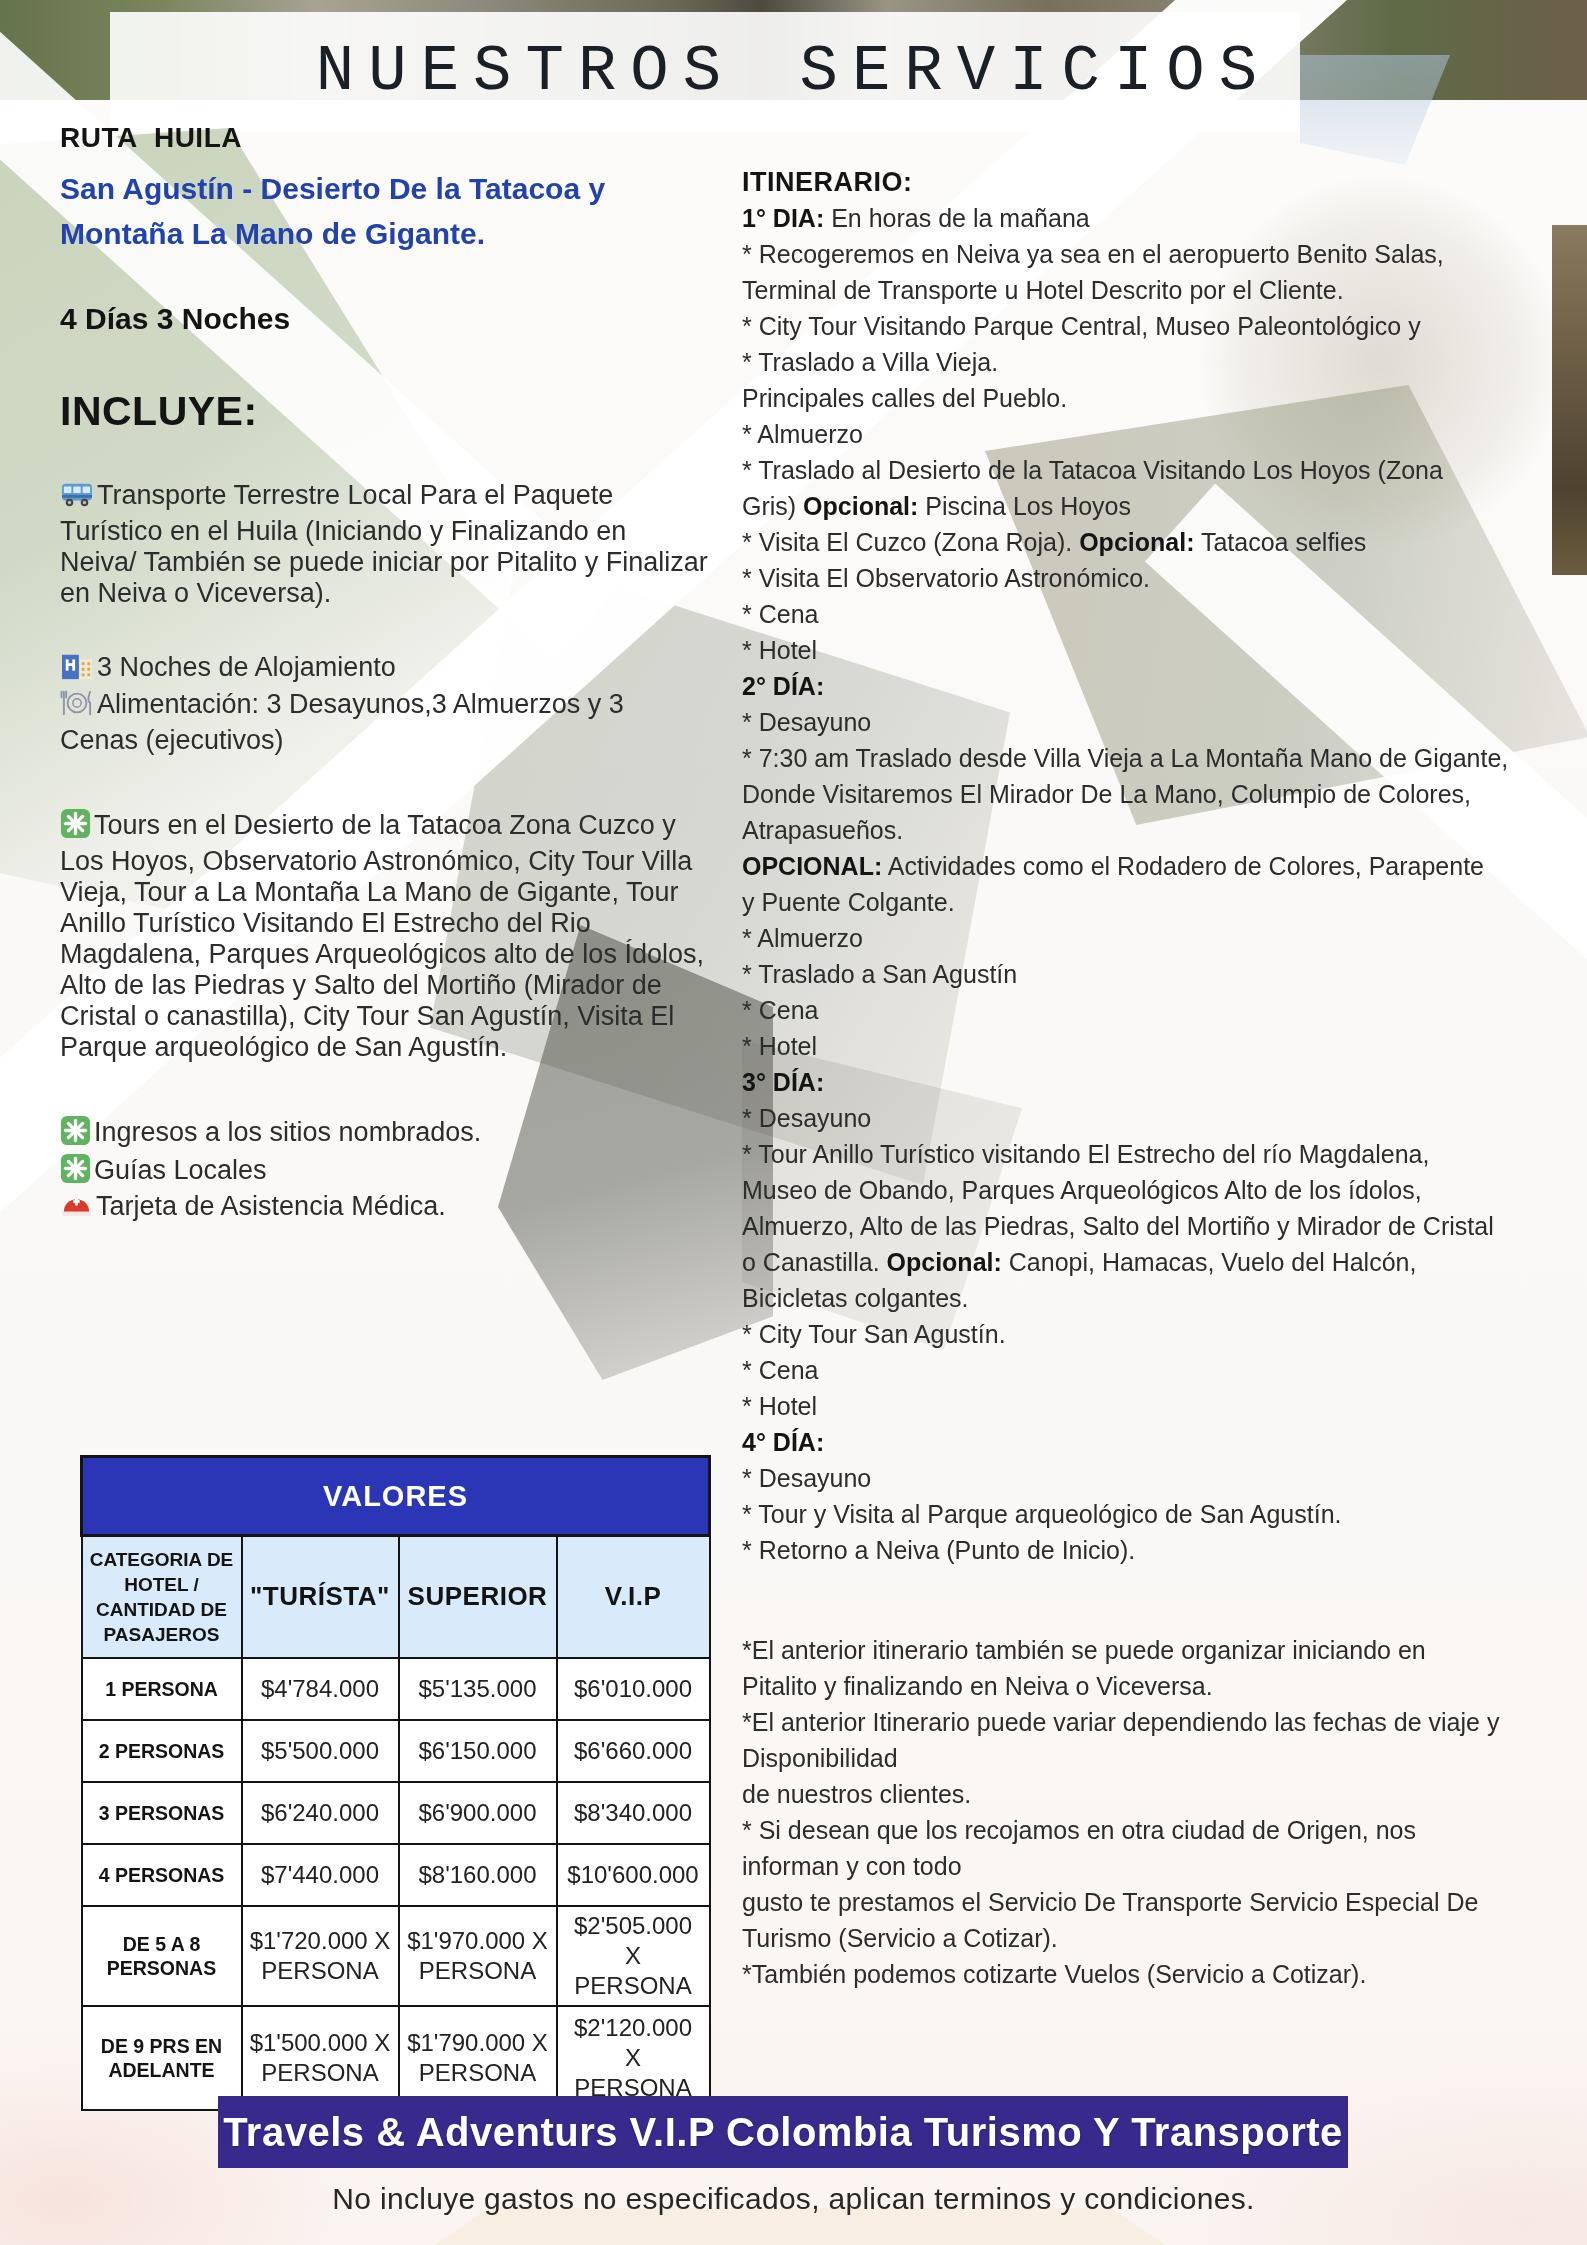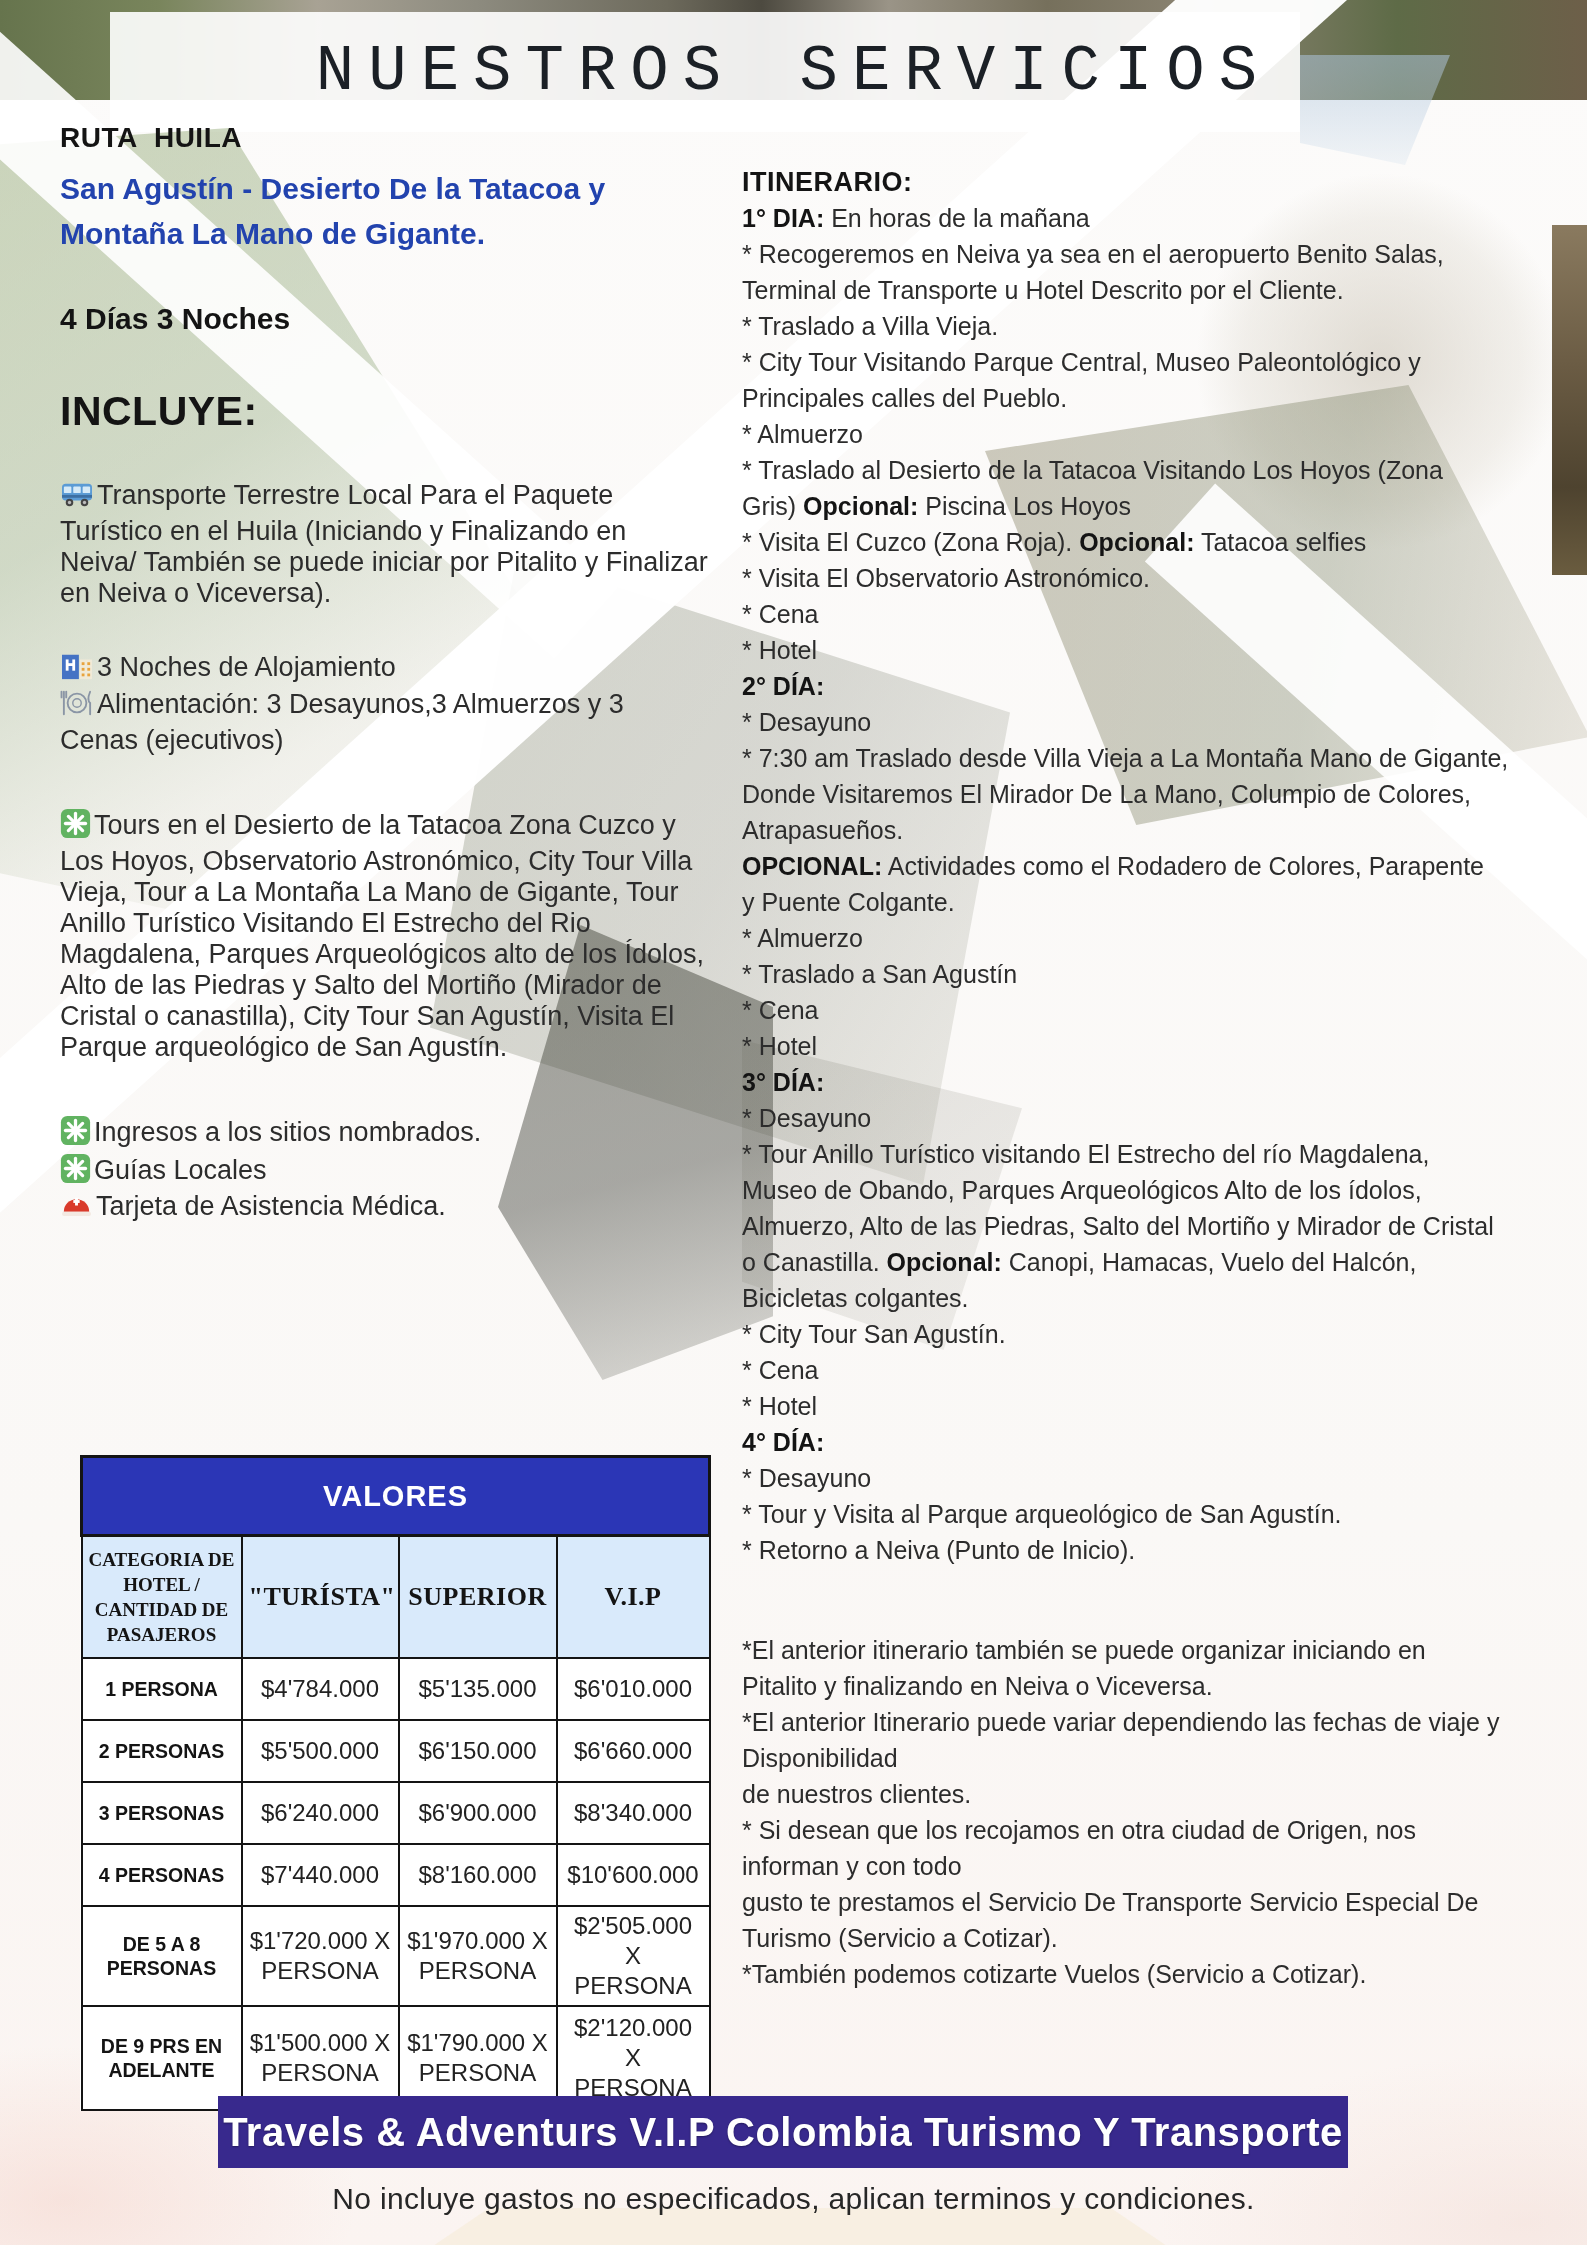--- a/index.html
+++ b/index.html
@@ -83,21 +83,21 @@
     border-collapse:collapse;table-layout:fixed;background:#ffffff;
   }
   .pricing-table col.c1{width:160px;}
   .pricing-table col.c2{width:157px;}
   .pricing-table col.c3{width:158px;}
   .pricing-table col.c4{width:153px;}
   .pricing-table th,.pricing-table td{border:2.5px solid #141414;text-align:center;vertical-align:middle;padding:4px 6px;}
   .pricing-table .tbl-title{
     background:var(--table-header-bg);color:#ffffff;font-size:29px;font-weight:700;
     letter-spacing:1px;height:68px;border:3px solid #141414;}
-  .pricing-table .subhead{background:var(--table-subheader-bg);height:122px;font-family:Liberation Serif, serif;}
+  .pricing-table .subhead{background:var(--table-subheader-bg);height:122px;}
   .pricing-table .subhead th{font-size:19px;font-weight:700;line-height:25px;color:#141414;}
   .pricing-table .subhead th.colname{font-size:26px;letter-spacing:.5px;}
   .pricing-table td.rowlabel{font-size:19.5px;font-weight:700;line-height:24px;color:#141414;}
   .pricing-table td.price{font-size:24px;font-weight:400;line-height:30px;color:#222;}
   .pricing-table tr.r{height:62px;}
   .pricing-table tr.r5{height:84px;}
   .pricing-table tr.r6{height:104px;}
   
   .footer-banner{
     position:absolute;left:218px;top:2096px;width:1130px;height:72px;
@@ -207,22 +207,22 @@
             </svg></span><span>Tarjeta de Asistencia Médica.</span></div>
       </div>
   </div>
 
   <div class="right-col">
     <div class="itin-label">ITINERARIO:</div>
     <div id="itinerary-lines">
         <div class="itin-line"><span class="b">1° DIA:</span><span> En horas de la mañana</span></div>
         <div class="itin-line"><span>* Recogeremos en Neiva ya sea en el aeropuerto Benito Salas,</span></div>
         <div class="itin-line"><span>Terminal de Transporte u Hotel Descrito por el Cliente.</span></div>
+        <div class="itin-line"><span>* City Tour Visitando Parque Central, Museo Paleontológico y</span></div>
         <div class="itin-line"><span>* Traslado a Villa Vieja.</span></div>
-        <div class="itin-line"><span>* City Tour Visitando Parque Central, Museo Paleontológico y</span></div>
         <div class="itin-line"><span>Principales calles del Pueblo.</span></div>
         <div class="itin-line"><span>* Almuerzo</span></div>
         <div class="itin-line"><span>* Traslado al Desierto de la Tatacoa Visitando Los Hoyos (Zona</span></div>
         <div class="itin-line"><span>Gris) </span><span class="b">Opcional:</span><span> Piscina Los Hoyos</span></div>
         <div class="itin-line"><span>* Visita El Cuzco (Zona Roja). </span><span class="b">Opcional:</span><span> Tatacoa selfies</span></div>
         <div class="itin-line"><span>* Visita El Observatorio Astronómico.</span></div>
         <div class="itin-line"><span>* Cena</span></div>
         <div class="itin-line"><span>* Hotel</span></div>
         <div class="itin-line"><span class="b">2° DÍA:</span></div>
         <div class="itin-line"><span>* Desayuno</span></div>

